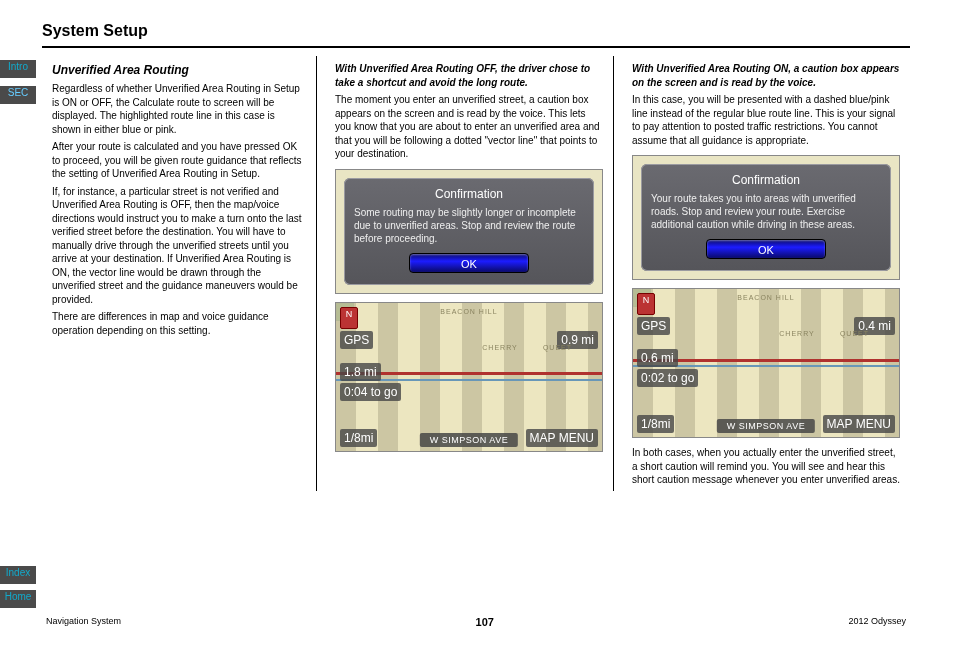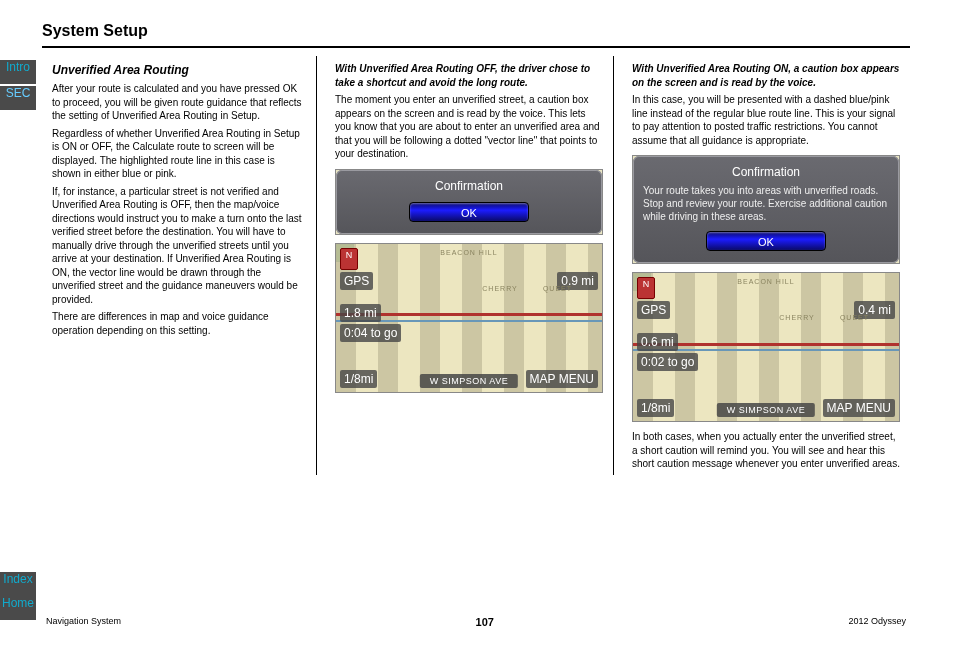--- a/index.html
+++ b/index.html
@@ -17,26 +17,27 @@
     position: absolute;
     left: 0;
     top: 0;
     width: 36px;
     height: 100%;
     z-index: 10;
   }
   .sidebar .tab {
     display: block;
     width: 36px;
-    height: 24px;
+    height: 18px;
     background: #4a4a4a;
     color: #1ac;
-    font-size: 12px;
+    font-size: 10px;
     line-height: 14px;
     text-align: center;
+    margin-bottom: 12px;
     cursor: pointer;
   }
   .sidebar .tab.top1 { position: absolute; top: 60px; }
   .sidebar .tab.top2 { position: absolute; top: 86px; color:#6cf; }
   .sidebar .tab.bottom1 { position: absolute; bottom: 54px; }
   .sidebar .tab.bottom2 { position: absolute; bottom: 30px; }
   .page {
     position: absolute;
     left: 42px;
     right: 44px;
@@ -73,20 +74,21 @@
     margin: 8px 0;
     width: 268px;
     border: 1px solid #888;
     overflow: hidden;
     position: relative;
     background: #ece8c8;
   }
   
   .confbox {
     background: #e9e5c4;
+    padding: 8px;
   }
   .confpanel {
     background: linear-gradient(#6a6a70,#55555a);
     border-radius: 6px;
     padding: 8px 10px 12px;
     box-shadow: inset 0 0 0 1px #9a9aa0;
   }
   .confpanel .title {
     text-align: center;
     color: #fff;
@@ -186,33 +188,34 @@
 </div>
 
 <div class="page">
   <div class="section-title">System Setup</div>
   <div class="rule"></div>
 
   <div class="columns">
 
     <div class="col">
       <h3>Unverified Area Routing</h3>
+      <p>Regardless of whether Unverified Area Routing in Setup is ON or OFF, the Calculate route to screen will be displayed. The highlighted route line in this case is shown in either blue or pink.</p>
       <p>After your route is calculated and you have pressed OK to proceed, you will be given route guidance that reflects the setting of Unverified Area Routing in Setup.</p>
-      <p>Regardless of whether Unverified Area Routing in Setup is ON or OFF, the Calculate route to screen will be displayed. The highlighted route line in this case is shown in either blue or pink.</p>
       <p>If, for instance, a particular street is not verified and Unverified Area Routing is OFF, then the map/voice directions would instruct you to make a turn onto the last verified street before the destination. You will have to manually drive through the unverified streets until you arrive at your destination. If Unverified Area Routing is ON, the vector line would be drawn through the unverified street and the guidance maneuvers would be provided.</p>
       <p>There are differences in map and voice guidance operation depending on this setting.</p>
     </div>
 
     <div class="col">
       <h4>With Unverified Area Routing OFF, the driver chose to take a shortcut and avoid the long route.</h4>
       <p>The moment you enter an unverified street, a caution box appears on the screen and is read by the voice. This lets you know that you are about to enter an unverified area and that you will be following a dotted "vector line" that points to your destination.</p>
 
       <div class="figure confbox">
         <div class="confpanel">
           <div class="title">Confirmation</div>
+          <div class="body">Some routing may be slightly longer or incomplete due to unverified areas. Stop and review the route before proceeding.</div>
           <div class="okbtn">OK</div>
         </div>
       </div>
 
       <div class="figure minimap">
         <div class="label compass">N</div>
         <div class="label gps">GPS</div>
         <div class="label dist">1.8 mi</div>
         <div class="label togo">0:04 to go</div>
         <div class="label scale">1/8mi</div>

